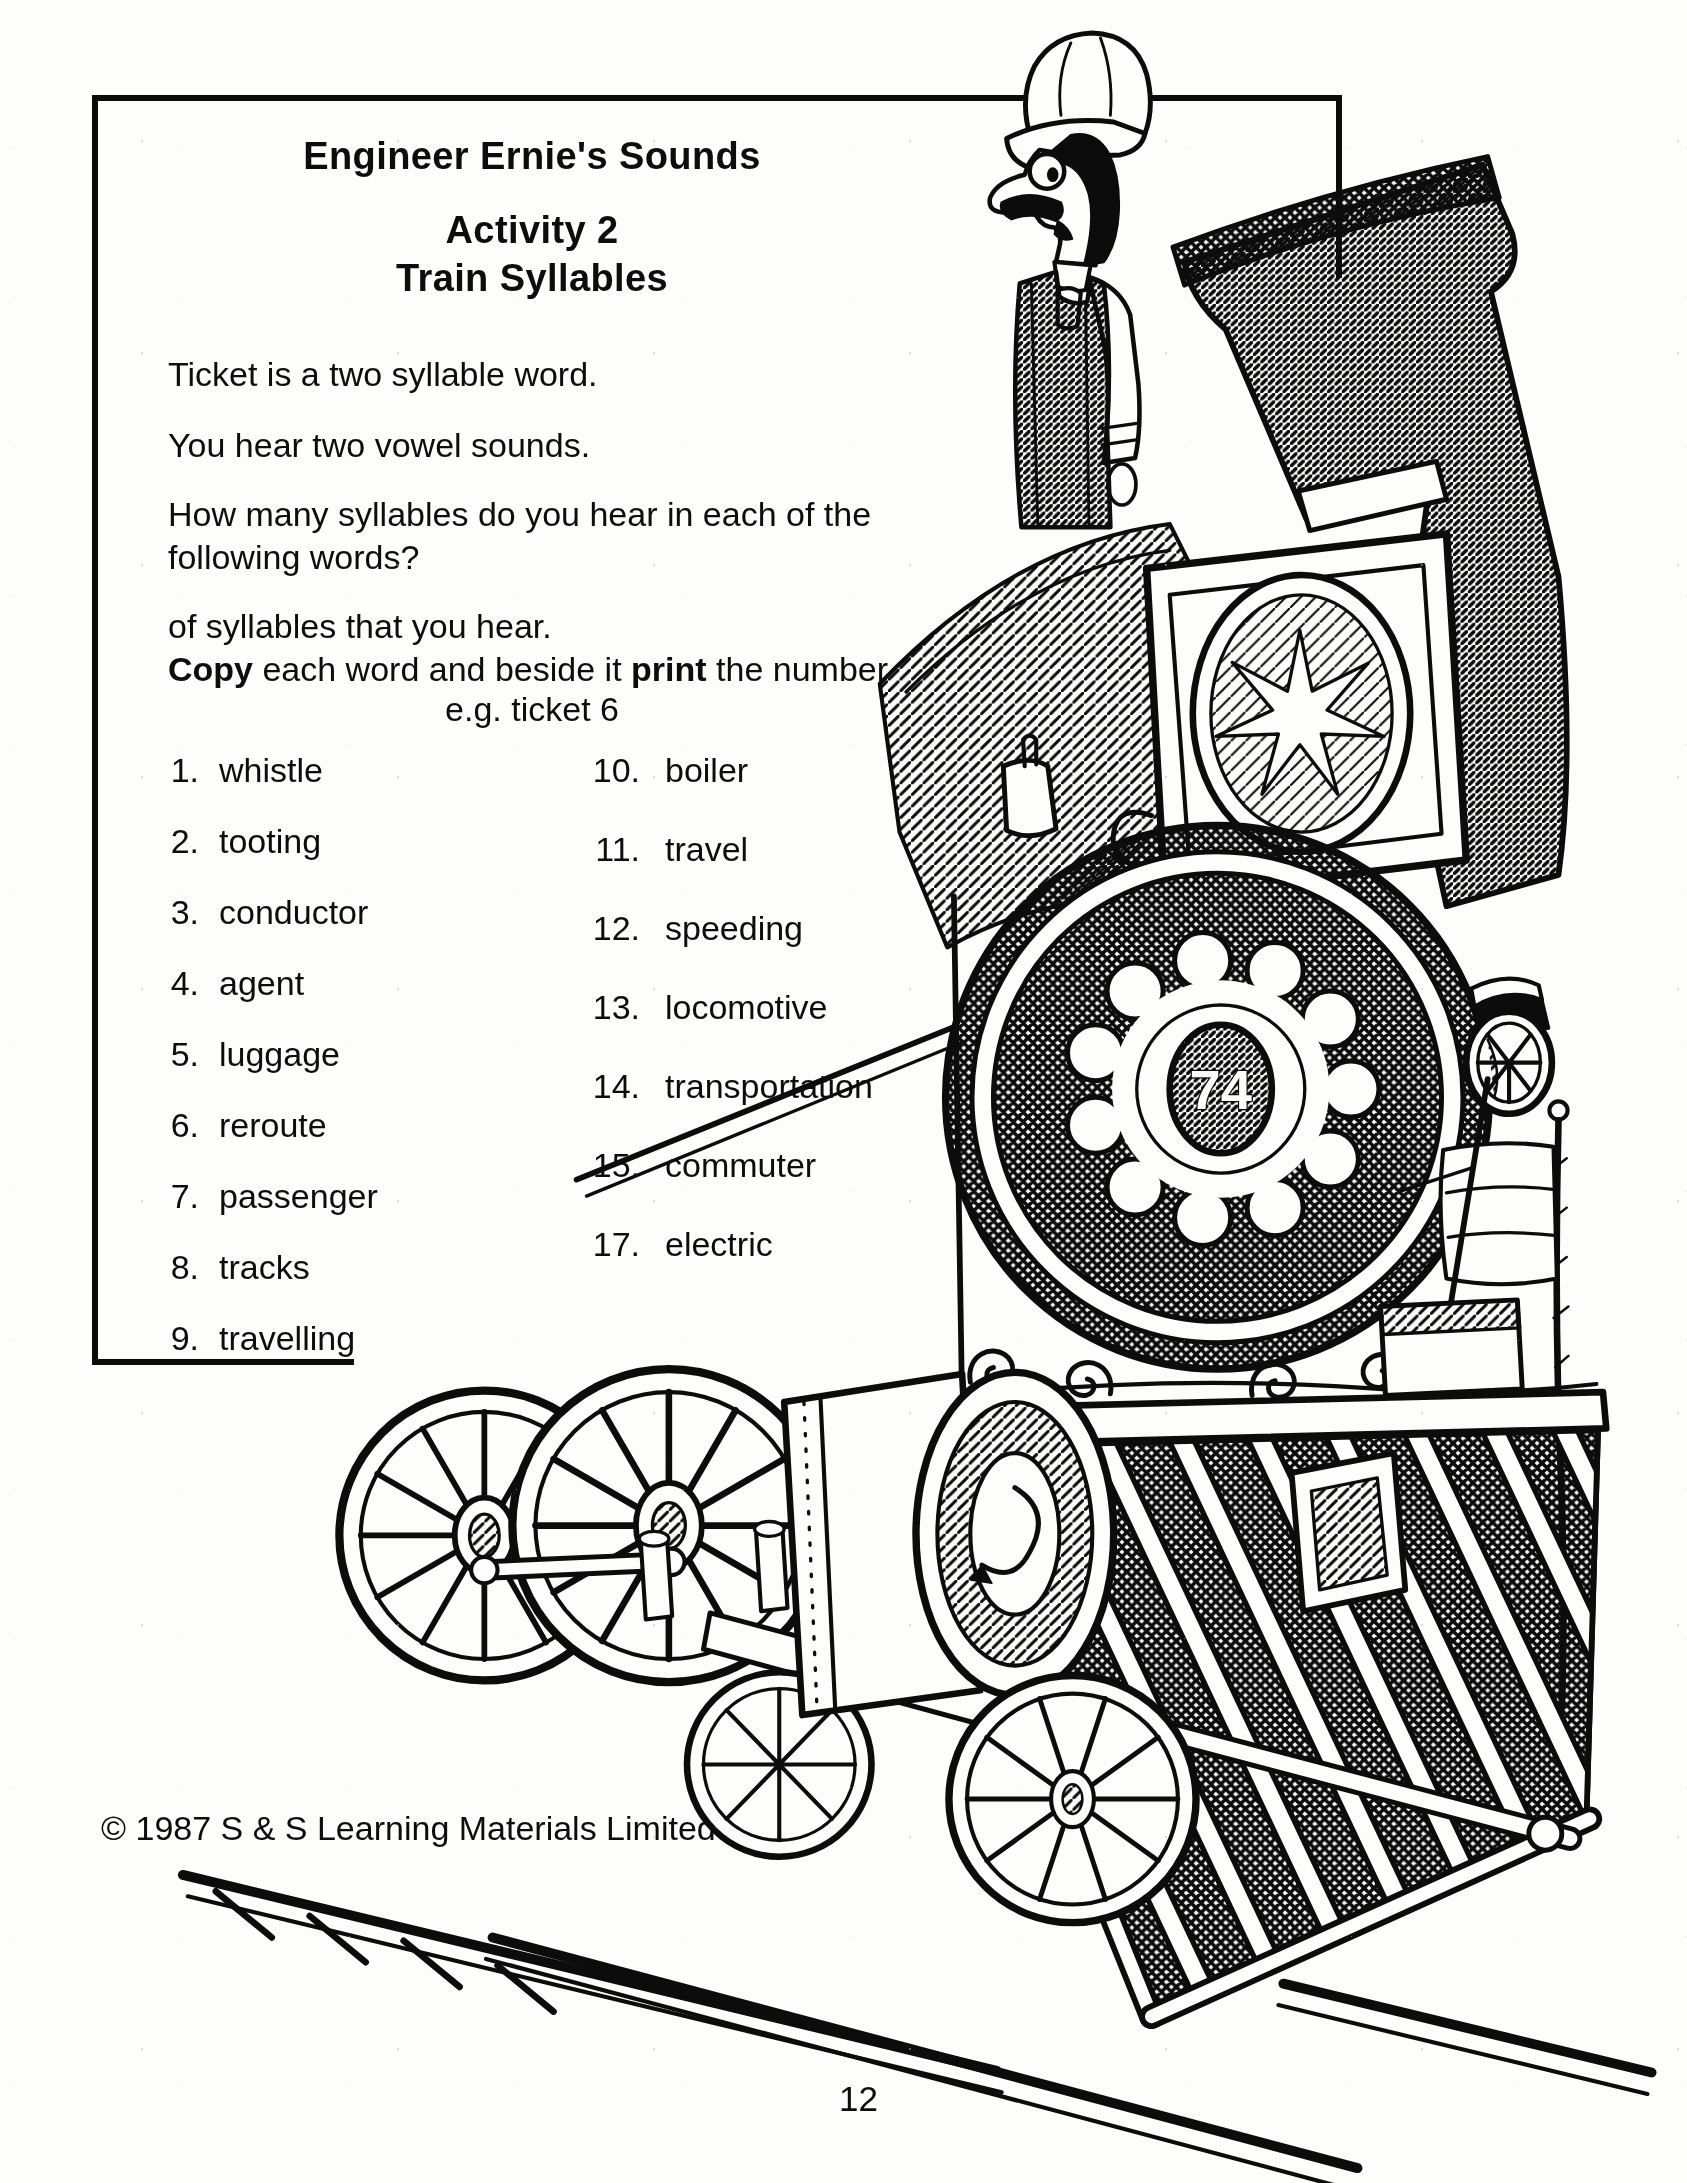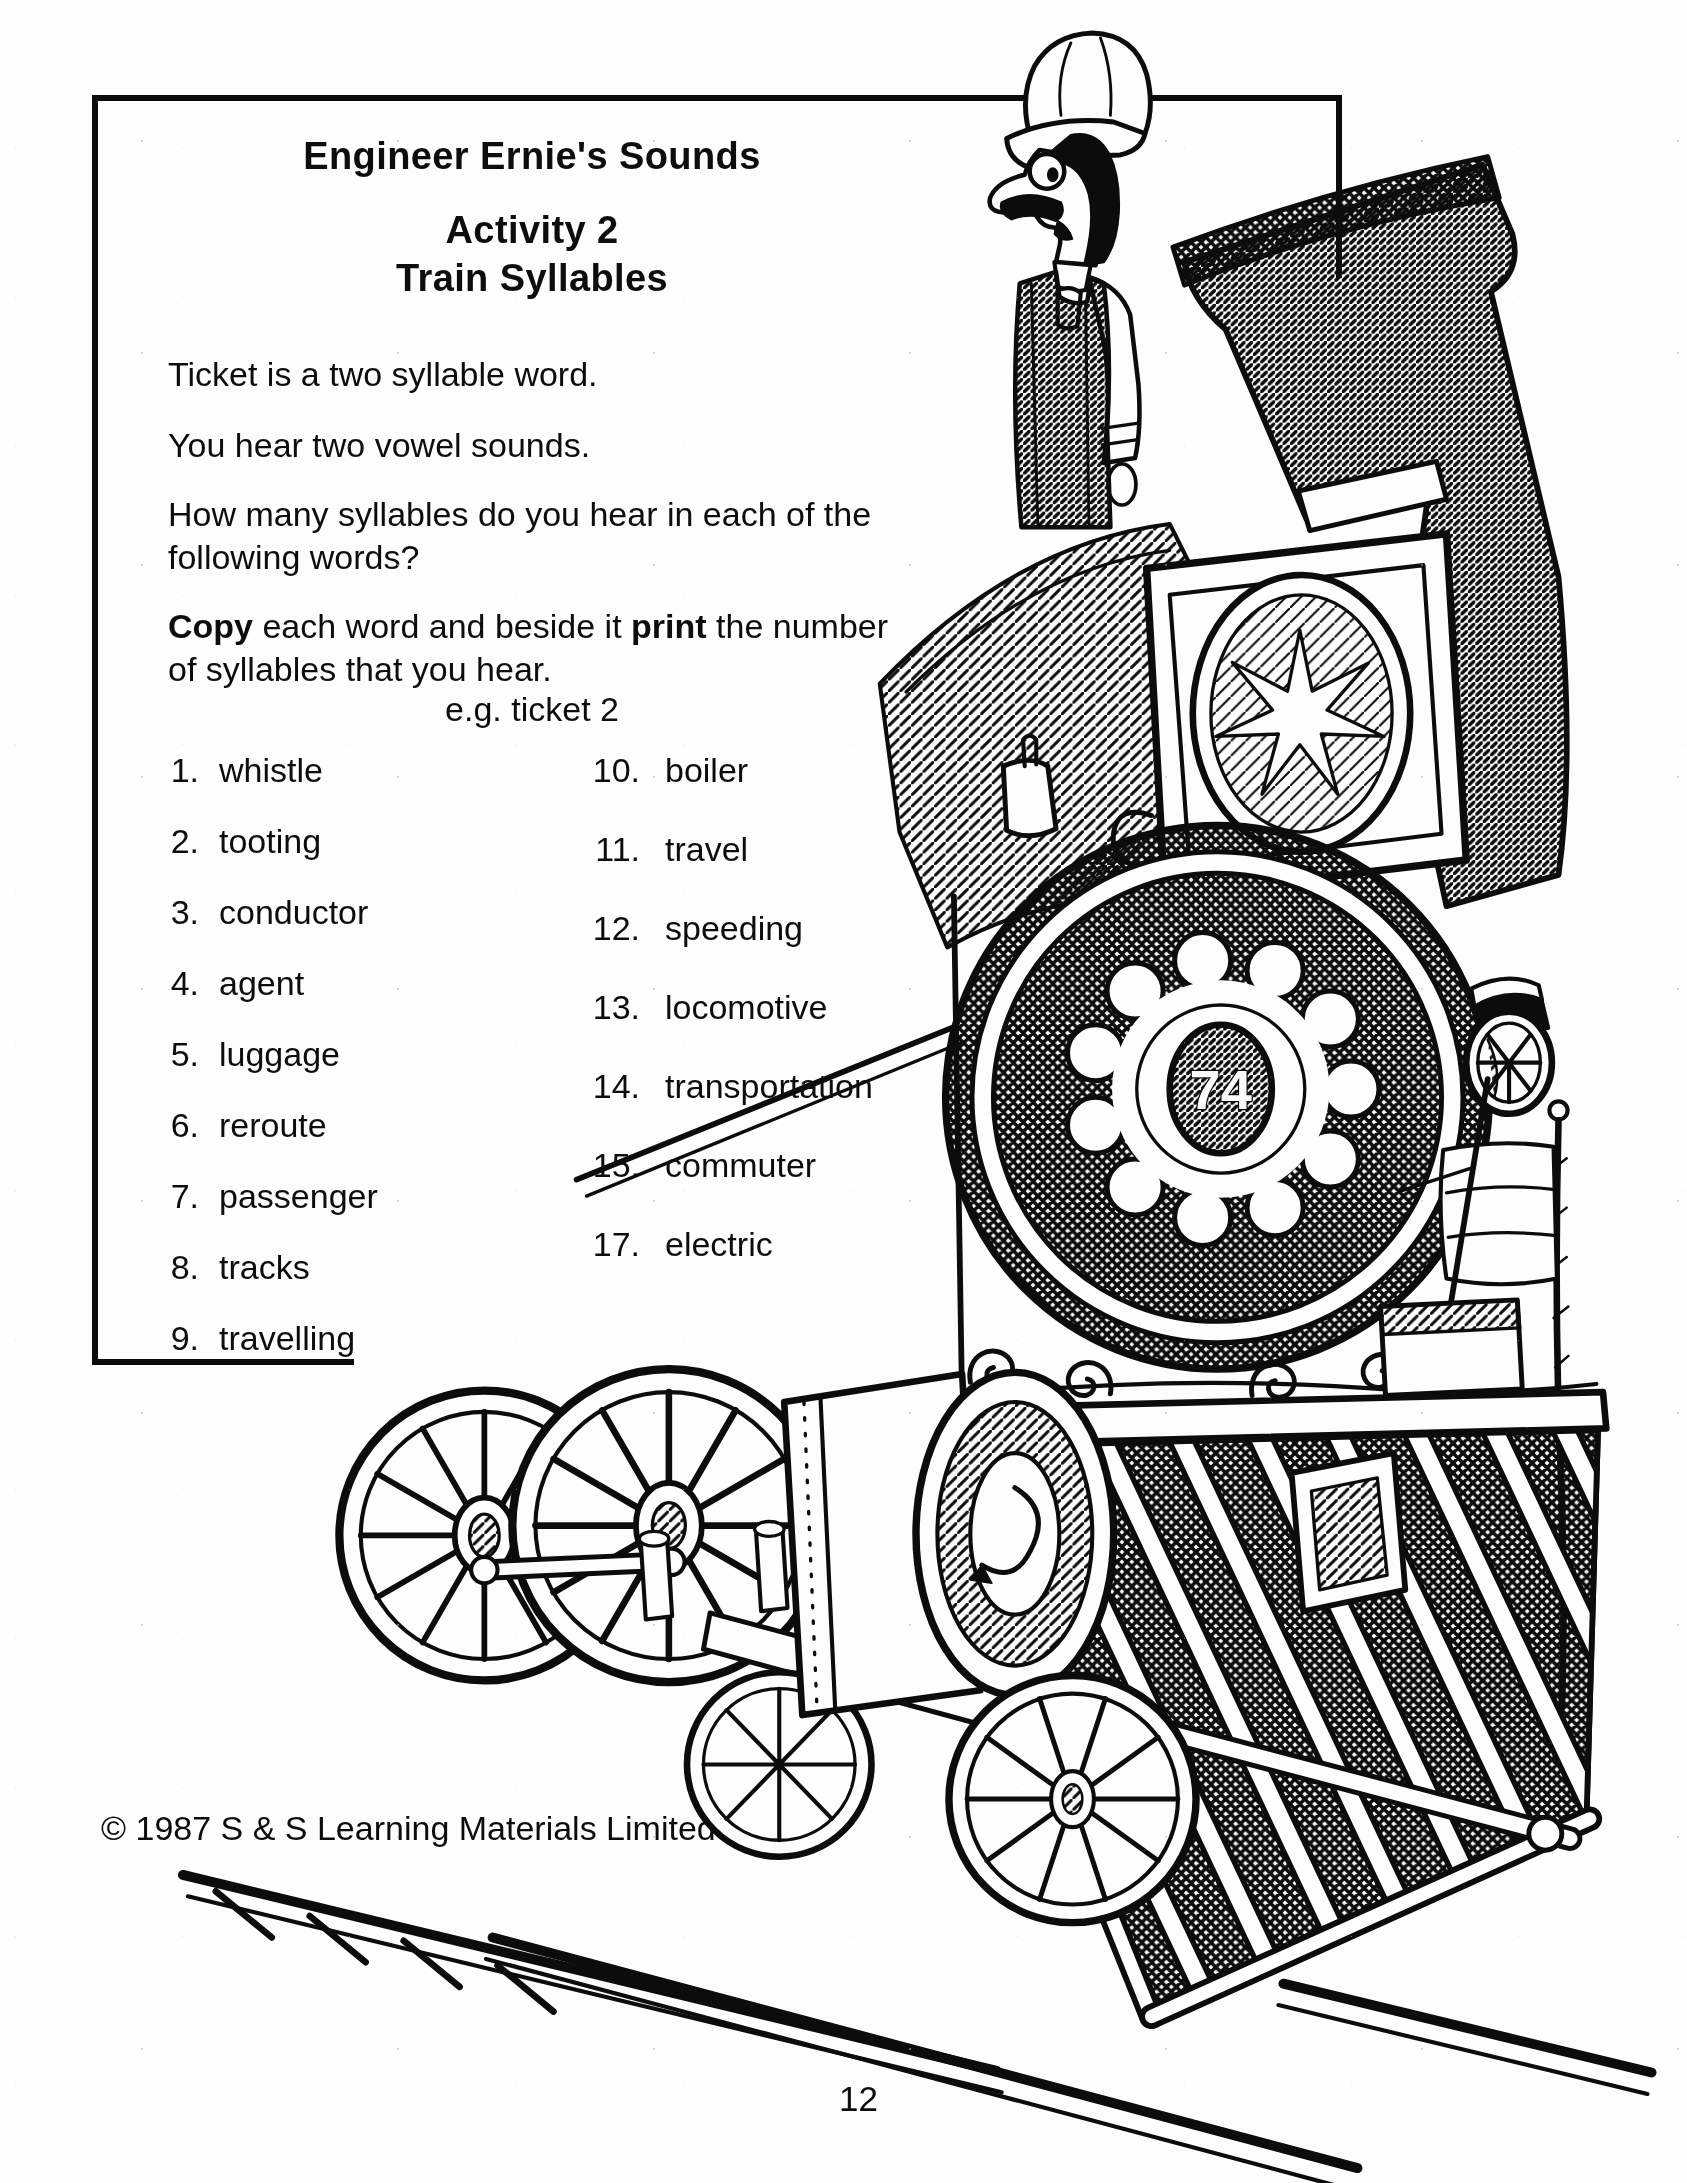--- a/index.html
+++ b/index.html
@@ -55,25 +55,25 @@
 
   <p class="para" style="top:224px;">Ticket is a two syllable word.</p>
   <p class="para" style="top:295px;">You hear two vowel sounds.</p>
 
   <p class="para" style="top:364px;">
       <span class="ln">How many syllables do you hear in each of the</span>
       <span class="ln">following words?</span>
     </p>
 
   <p class="para" style="top:476px;">
+      <span class="ln">of syllables that you hear.</span>
       <span class="ln"><b>Copy</b><span> each word and beside it </span><b>print</b><span> the number</span></span>
-      <span class="ln">of syllables that you hear.</span>
     </p>
 
-  <div class="example" style="top:595px;">e.g. ticket 2</div>
+  <div class="example" style="top:595px;">e.g. ticket 6</div>
 
   <div class="col" id="col-left" style="left:49px;top:657px;">
     <div class="row">
         <span class="num">1.</span>
         <span class="word">whistle</span>
       </div>
     <div class="row">
         <span class="num">2.</span>
         <span class="word">tooting</span>
       </div>

